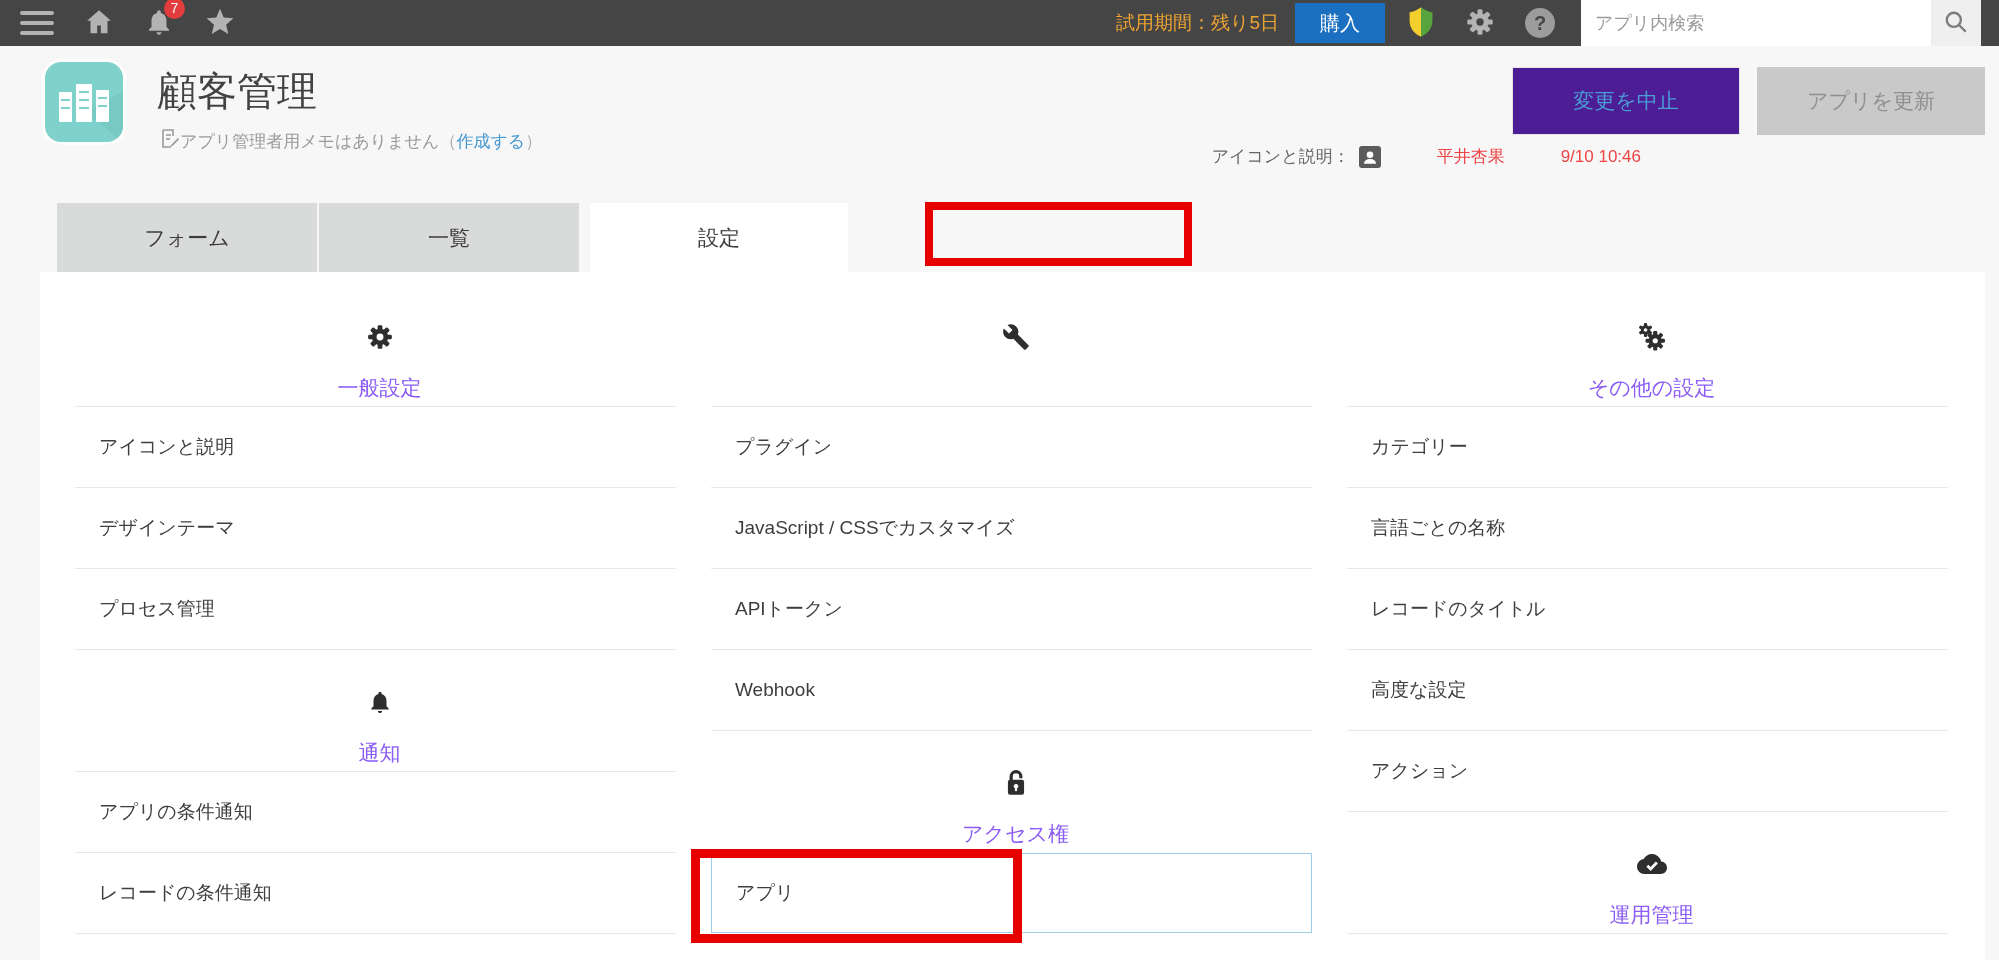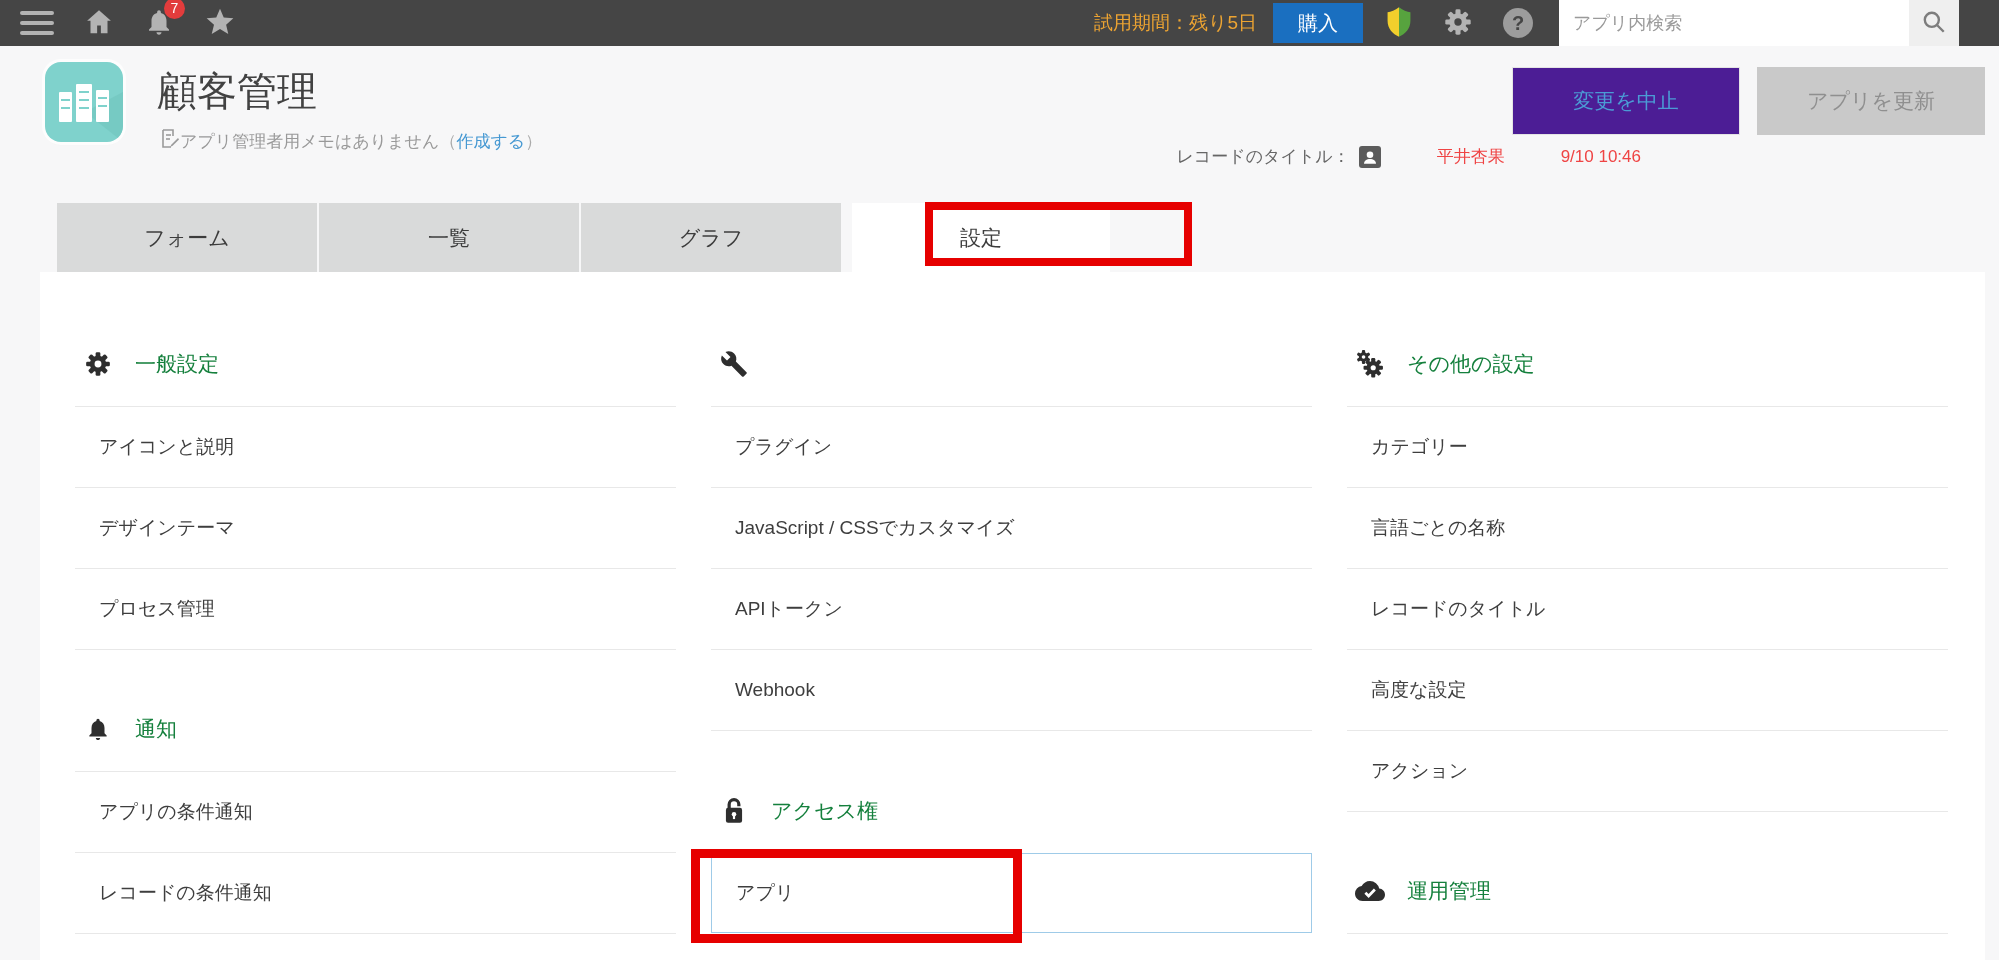--- a/index.html
+++ b/index.html
@@ -12,21 +12,21 @@
   .tb-left { display:flex; align-items:center; height:100%; padding-left:14px; }
   .tb-btn { background:none; border:none; padding:0; margin:0 0 0 30px; cursor:pointer; display:flex; align-items:center; justify-content:center; position:relative; }
   .tb-btn:first-child { margin-left:6px; }
   .burger { display:flex; flex-direction:column; gap:6px; }
   .burger span { display:block; width:34px; height:4px; background:#b3b3b3; border-radius:2px; }
   .badge { position:absolute; top:-9px; right:-11px; min-width:21px; height:21px; border-radius:11px; background:#e23c3c; color:#fff; font-size:14px; display:flex; align-items:center; justify-content:center; padding:0 4px; }
   .tb-right { margin-left:auto; display:flex; align-items:center; height:100%; }
   .trial-text { color:#eda432; font-size:19px; white-space:nowrap; margin-right:16px; }
   .buy-btn { width:90px; height:40px; background:#1a6fc0; border:none; color:#fff; font-size:20px; cursor:pointer; margin-right:22px; }
   .help-circle { width:30px; height:30px; border-radius:50%; background:#9c9c9c; color:#454545; font-size:20px; font-weight:bold; display:flex; align-items:center; justify-content:center; }
-  .search-box { width:400px; height:46px; background:#fff; display:flex; align-items:stretch; margin-left:26px; margin-right:40px; }
+  .search-box { width:400px; height:46px; background:#fff; display:flex; align-items:stretch; margin-left:26px; margin-right:18px; }
   .search-input { flex:1; border:none; outline:none; padding-left:14px; font-size:18px; color:#555; background:transparent; }
   .search-input::placeholder { color:#9a9a9a; }
   .search-btn { width:50px; border:none; background:#efefef; display:flex; align-items:center; justify-content:center; cursor:pointer; }
 
   
   .app-header { position:absolute; top:46px; left:0; width:1655px; height:226px; }
   .app-icon { position:absolute; left:45px; top:16px; width:78px; height:80px; border-radius:16px; background:#7fd2cc; box-shadow:0 0 0 3px #fdfdfd, 0 1px 3px rgba(0,0,0,.15); overflow:hidden; }
   .app-title { position:absolute; left:157px; top:18px; font-size:40px; color:#424242; font-weight:normal; margin:0; }
   .memo-line { position:absolute; left:160px; top:82px; display:flex; align-items:center; font-size:17px; }
   .memo-text { color:#999; }
@@ -41,21 +41,21 @@
   
   .tab-bar { position:absolute; top:203px; left:57px; height:69px; display:flex; }
   .tab { width:260px; height:69px; background:#d9dada; border:none; margin-right:2px; font-size:21px; color:#3c3c3c; display:flex; align-items:center; justify-content:center; cursor:pointer; }
   .tab.active { width:258px; background:#fff; margin-left:9px; margin-right:0; }
   .annotate-tab { position:absolute; left:925px; top:202px; width:267px; height:64px; border:8px solid #e60000; z-index:6; pointer-events:none; }
 
   
   .panel { position:absolute; top:272px; left:40px; width:1945px; height:688px; background:#fff; }
   .col { position:absolute; top:0; width:601px; }
   .col-1 { left:35px; } .col-2 { left:671px; } .col-3 { left:1307px; }
-  .sec-header { height:85px; display:flex; align-items:center; gap:22px; padding-left:8px; border-bottom:1px solid #e8e8e8; font-size:21px; color:#15803d; }
+  .sec-header { height:85px; display:flex; align-items:center; gap:22px; padding-left:8px; border-bottom:1px solid #e8e8e8; font-size:21px; color:#8b5cf6;flex-direction:column; }
   .sec-header.first { margin-top:50px; }
   .sec-header.later { margin-top:37px; }
   .sec-header.no-border { border-bottom:none; }
   .menu-item { height:81px; display:flex; align-items:center; padding-left:24px; border-bottom:1px solid #e8e8e8; font-size:19px; color:#3e3e3e; cursor:pointer; }
   .menu-item.focus-box { height:80px; border:1px solid #9fcbe8; }
   .annotate-item { position:absolute; left:651px; top:577px; width:331px; height:94px; border:9px solid #e60000; z-index:6; pointer-events:none; }
   .sec-icon { width:30px; height:30px; display:flex; align-items:center; justify-content:center; }
 </style>
 </head>
 <body>
@@ -170,38 +170,37 @@
         </svg>
       </span>
       <span class="memo-text">アプリ管理者用メモはありません</span>
       <span class="memo-paren">（</span>
       <a class="memo-link">作成する</a>
       <span class="memo-paren">）</span>
     </div>
     <button class="cancel-btn">変更を中止</button>
     <button class="update-btn">アプリを更新</button>
     <div class="meta-line">
-      <span>レコードのタイトル：</span>
+      <span>アイコンと説明：</span>
       <span class="avatar">
         <svg width="18" height="18" viewBox="0 0 24 24">
             <g fill="#ffffff">
               <circle cx="12" cy="9" r="4.4"></circle>
               <path d="M4 21c0-4 3.6-6.5 8-6.5s8 2.5 8 6.5Z"></path>
             </g>
           </svg>
       </span>
       <span class="meta-user">平井杏果</span>
       <span class="meta-time">9/10 10:46</span>
     </div>
   </section>
 
   <nav class="tab-bar">
     <button class="tab">フォーム</button>
     <button class="tab">一覧</button>
-    <button class="tab">グラフ</button>
     <button class="tab active">設定</button>
   </nav>
   <div class="annotate-tab"></div>
 
   <main class="panel">
 
     <div class="col col-1">
       <div class="sec-header first">
         <span class="sec-icon">
           <svg width="28" height="28" viewBox="0 0 26 26">

